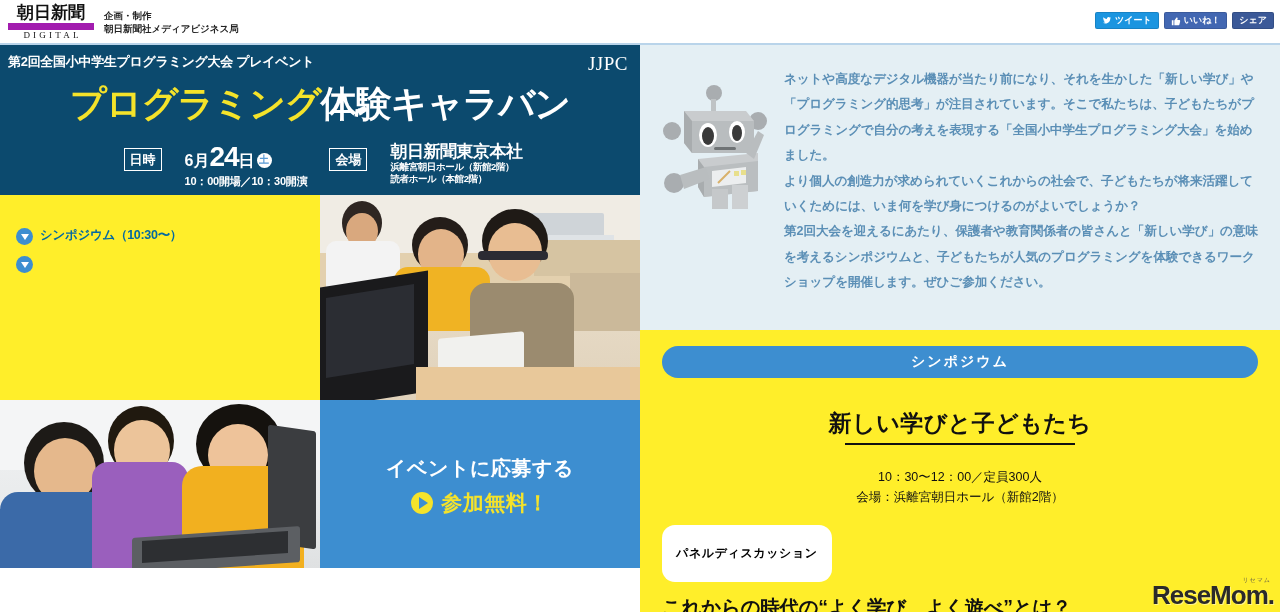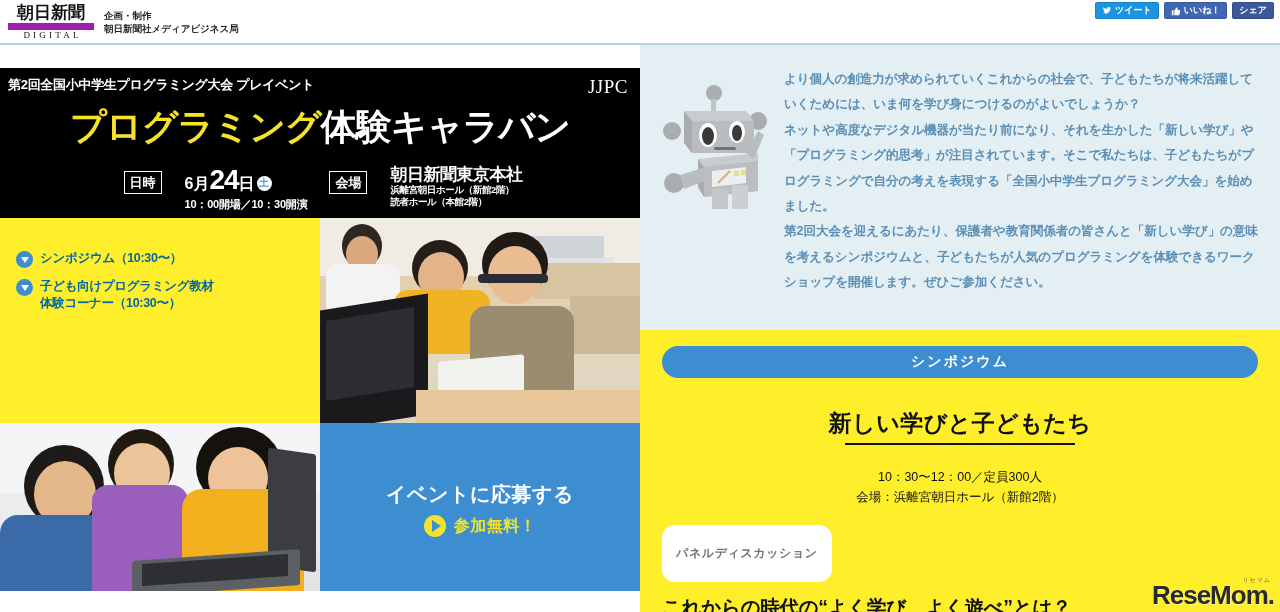--- a/index.html
+++ b/index.html
@@ -31,21 +31,21 @@
     font-size: 9px; color: #111; letter-spacing: 3.2px;
     line-height: 11px; margin-top: 1px; padding-left: 3px;
     border-top: 7px solid #a21caf; width: 100%;
     text-align: center;
   }
   .brand-sub { margin-left: 10px; line-height: 13px; }
   .brand-sub div {
     font-size: 9.5px; color: #222; font-weight: bold; white-space: nowrap;
   }
 
-  .social { position: absolute; right: 6px; top: 2px; display: flex; gap: 5px; }
+  .social { position: absolute; right: 6px; top: 12px; display: flex; gap: 5px; }
   .sbtn {
     height: 17px; display: flex; align-items: center; gap: 3px;
     padding: 0 6px; border-radius: 2px; color: #fff;
     font-size: 9px; font-weight: bold; white-space: nowrap;
     border: 1px solid rgba(0,0,0,.12);
   }
   .sbtn.tw { background: #1b95e0; }
   .sbtn.li { background: #4267b2; }
   .sbtn.sh { background: #3b5998; }
   .sbtn svg { display: block; }
@@ -55,21 +55,21 @@
     background: #b9d4ea;
   }
 
   
   .left-col  { position: absolute; left: 0;   top: 45px; width: 640px; height: 567px; }
   .right-col { position: absolute; left: 640px; top: 45px; width: 640px; height: 567px; }
 
   
   .banner {
     position: relative; width: 640px; height: 150px;
-    background: #000000; overflow: hidden; margin-top: 23px;
+    background: #0c4a6e; overflow: hidden;
   }
   .banner-top {
     display: flex; align-items: flex-start; justify-content: space-between;
     padding: 8px 12px 0 8px;
   }
   .banner-kicker {
     font-size: 13px; font-weight: bold; color: #ffffff;
     letter-spacing: -0.3px; white-space: nowrap;
   }
   .jjpc {
@@ -146,21 +146,21 @@
   .cta-free-row { display: flex; align-items: center; gap: 8px; margin-top: 7px; }
   .play-circle {
     width: 22px; height: 22px; border-radius: 50%; background: #f5e32a;
     display: flex; align-items: center; justify-content: center;
   }
   .play-circle i {
     width: 0; height: 0; border-top: 6px solid transparent;
     border-bottom: 6px solid transparent; border-left: 9px solid #3d8ed0;
     margin-left: 3px;
   }
-  .cta-free { font-size: 16px; font-weight: bold; color: #f5e32a; letter-spacing: 0.5px; }
+  .cta-free { font-size: 21px; font-weight: bold; color: #f5e32a; letter-spacing: 0.5px; }
   .cta-note { margin-top: 10px; text-align: center; font-size: 11px; line-height: 16px; }
 
   
   .intro {
     width: 640px; height: 285px; background: #e4eff4;
     display: flex; padding: 22px 22px 0 14px;
   }
   .robot { flex: 0 0 auto; width: 130px; padding-top: 12px; }
   .intro-text {
     font-size: 12.6px; line-height: 25.4px; color: #5b8fb6;
@@ -180,21 +180,21 @@
   .symp-title {
     margin-top: 30px; text-align: center;
     font-size: 23px; font-weight: bold; color: #111; letter-spacing: 0.5px;
   }
   .symp-underline {
     width: 230px; height: 1.5px; background: #111; margin: 4px auto 0;
   }
   .symp-meta { text-align: center; font-size: 12.5px; color: #111; line-height: 20px; margin-top: 22px; }
 
   .panel-tag {
-    display: inline-block; background: #fff; color: #737373;
+    display: inline-block; background: #fff; color: #000000;
     border-radius: 13px; padding: 20px 14px;
     font-size: 12px; font-weight: bold; letter-spacing: 0.6px;
     margin-top: 18px;
   }
   .panel-title {
     margin-top: 12px; font-size: 19.5px; font-weight: bold;
     color: #111; letter-spacing: -0.3px;
   }
   .panel-body {
     margin-top: 14px; font-size: 12.4px; line-height: 22px;
@@ -304,22 +304,20 @@
           <div class="prog-item">
             <span class="tri-badge">
                 <i></i>
               </span>
             <span class="prog-text">シンポジウム（10:30〜）</span>
           </div>
           <div class="prog-item">
             <span class="tri-badge">
                 <i></i>
               </span>
-            <span class="prog-text" style="white-space:pre-line">子ども向けプログラミング教材
-体験コーナー（10:30〜）</span>
           </div>
         </div>
       </div>
 
       <div class="photo">
         <div class="ph-bg" style="background:linear-gradient(#efe6d8 0%,#e8dcc8 45%,#e0d2bb 100%);"></div>
         <div class="rect" style="left:0;top:0;width:320px;height:58px;background:#f0ece4;"></div>
         <div class="rect" style="left:0;top:58px;width:320px;height:34px;background:#e3d0ae;"></div>
         <div class="rect" style="left:188px;top:18px;width:96px;height:24px;background:#cfd4d8;border-radius:2px;"></div>
         <div class="rect" style="left:182px;top:40px;width:112px;height:6px;background:#dfe3e6;"></div>
@@ -398,22 +396,22 @@
           <rect x="80" y="92" width="5" height="5" fill="#e8df8c"></rect>
           <rect x="87" y="91" width="5" height="5" fill="#e8df8c"></rect>
           <line x1="64" y1="104" x2="76" y2="92" stroke="#d9b06a" stroke-width="2"></line>
           <polygon points="26,96 52,88 56,100 30,110" fill="#b9bdbf"></polygon>
           <polygon points="92,74 104,52 110,56 100,80" fill="#b9bdbf"></polygon>
           <rect x="58" y="110" width="16" height="22" fill="#c5c8ca"></rect>
           <rect x="78" y="106" width="16" height="24" fill="#cdd0d2"></rect>
         </svg>
       </div>
       <div class="intro-text">
+        <p>ネットや高度なデジタル機器が当たり前になり、それを生かした「新しい学び」や「プログラミング的思考」が注目されています。そこで私たちは、子どもたちがプログラミングで自分の考えを表現する「全国小中学生プログラミング大会」を始めました。</p>
         <p>より個人の創造力が求められていくこれからの社会で、子どもたちが将来活躍していくためには、いま何を学び身につけるのがよいでしょうか？</p>
-        <p>ネットや高度なデジタル機器が当たり前になり、それを生かした「新しい学び」や「プログラミング的思考」が注目されています。そこで私たちは、子どもたちがプログラミングで自分の考えを表現する「全国小中学生プログラミング大会」を始めました。</p>
         <p>第2回大会を迎えるにあたり、保護者や教育関係者の皆さんと「新しい学び」の意味を考えるシンポジウムと、子どもたちが人気のプログラミングを体験できるワークショップを開催します。ぜひご参加ください。</p>
       </div>
     </div>
 
     <div class="symposium">
       <div class="symp-pill">シンポジウム</div>
       <div class="symp-title">新しい学びと子どもたち</div>
       <div class="symp-underline"></div>
       <div class="symp-meta">
         <div>10：30〜12：00／定員300人</div>

